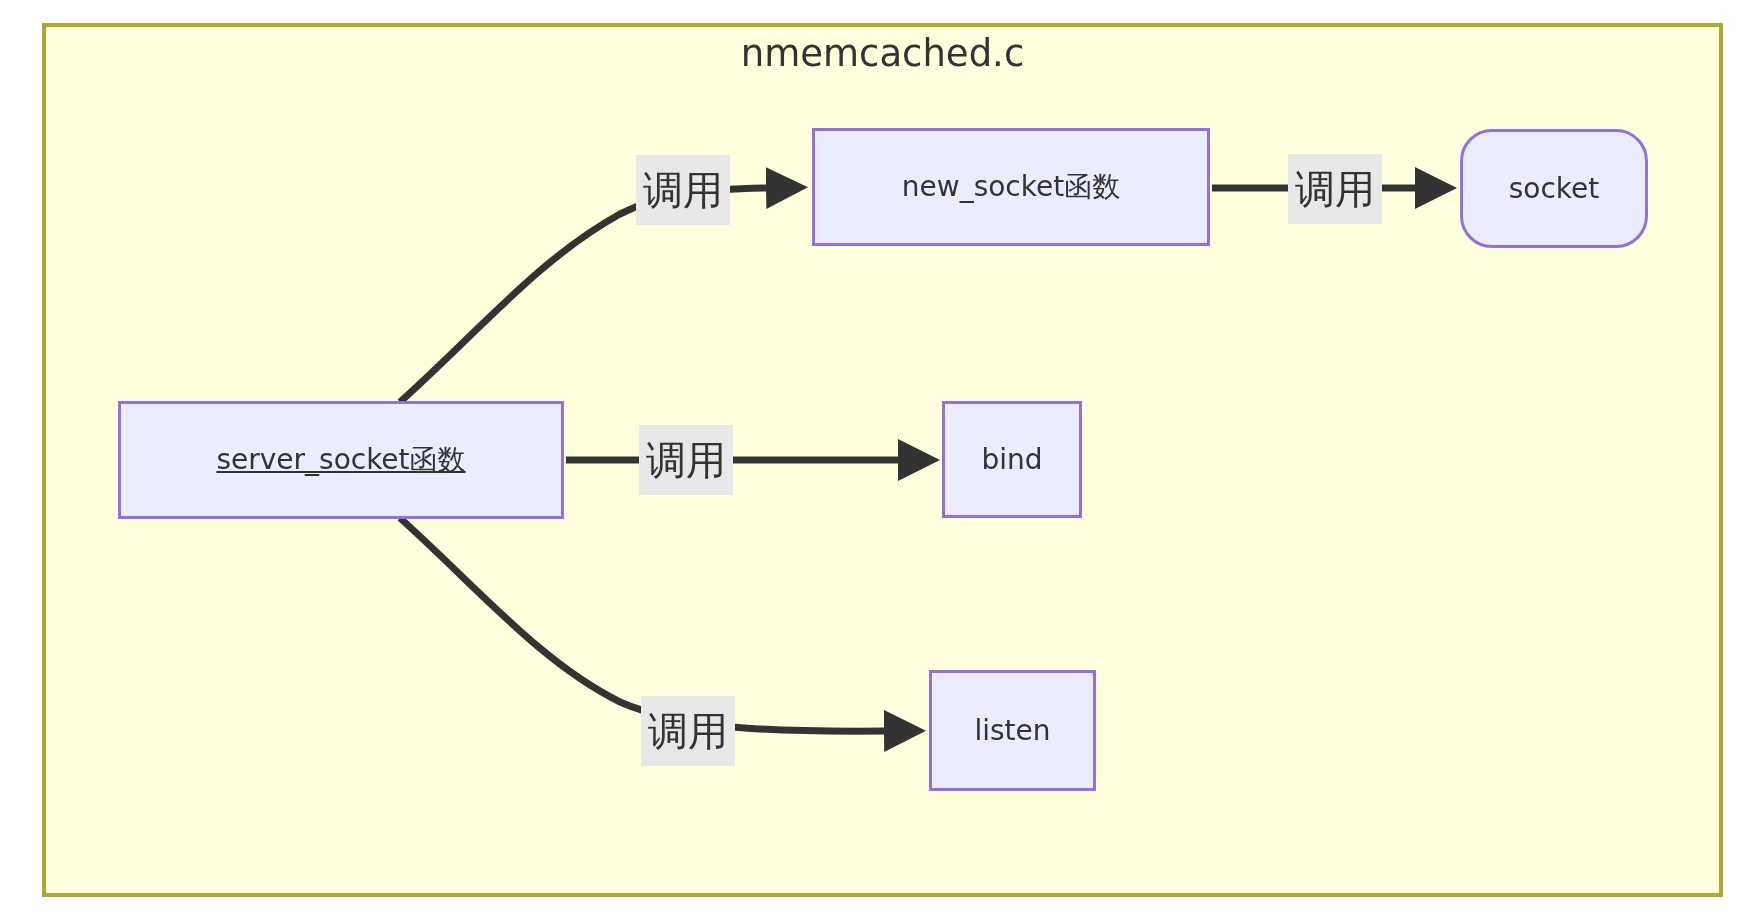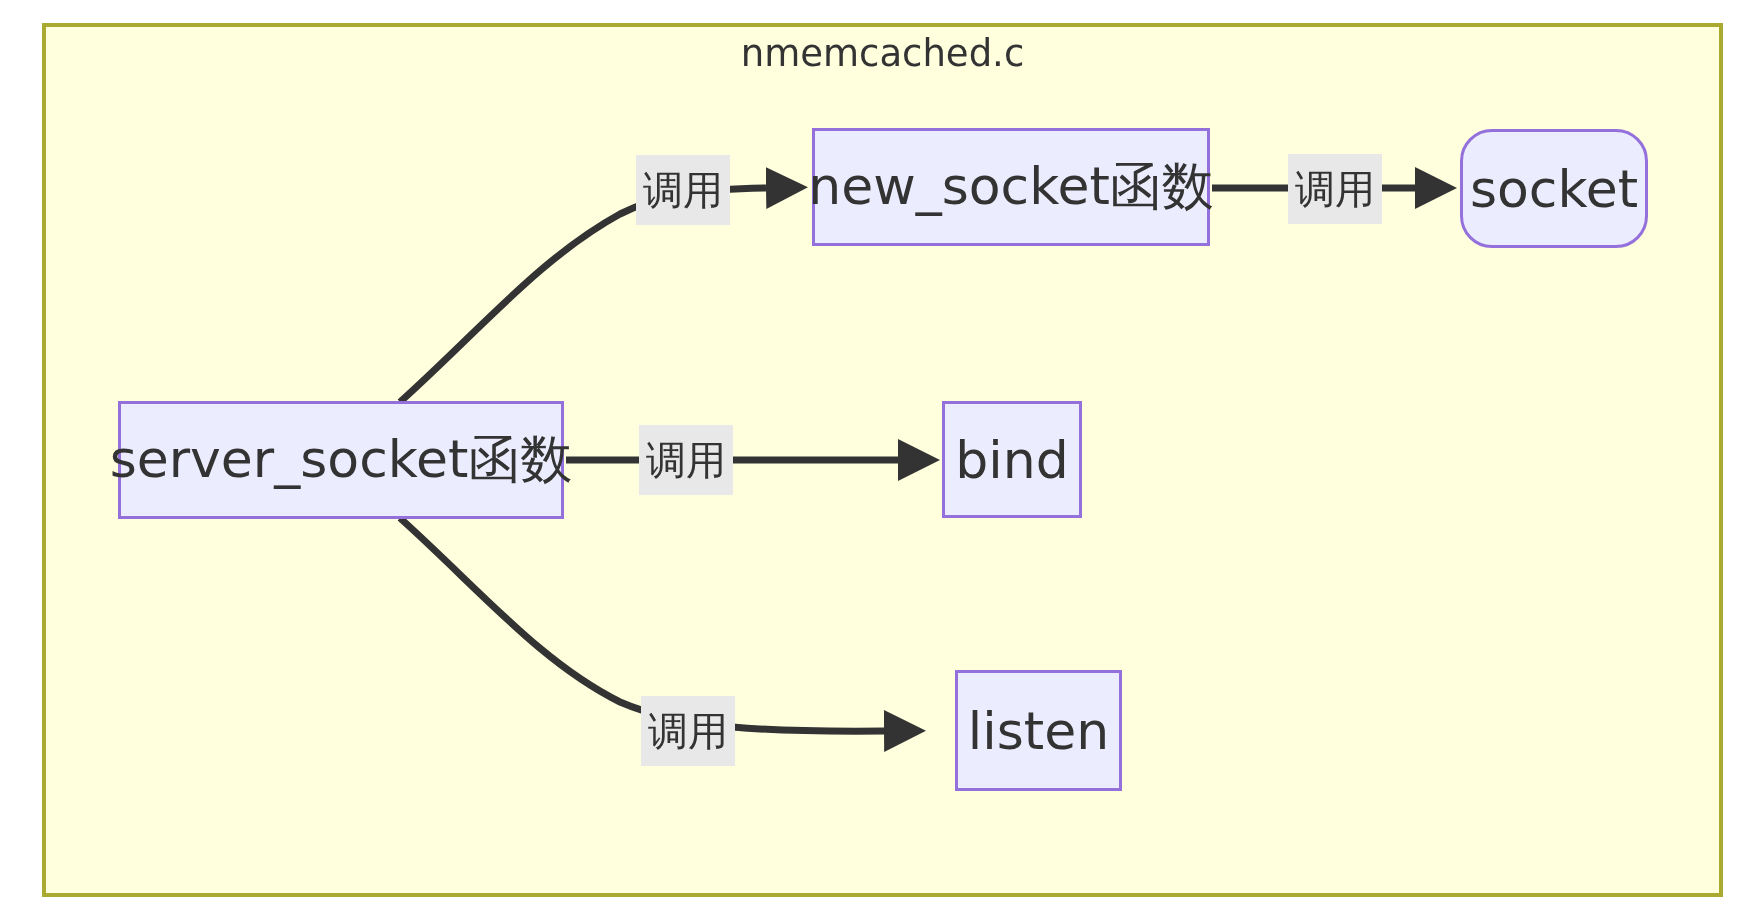--- a/index.html
+++ b/index.html
@@ -16,27 +16,27 @@
     position:absolute;left:42px;top:34px;width:1681px;text-align:center;
     font-size:37px;line-height:1.1;color:var(--text,#333333);
   }
   .edges{position:absolute;left:0;top:0;width:1757px;height:916px;pointer-events:none;}
   .edges path.link{fill:none;stroke:var(--edge,#333333);stroke-width:7px;}
   .edges .arrowhead{fill:var(--edge,#333333);stroke:none;}
   .node{
     position:absolute;box-sizing:border-box;
     background:var(--node_fill,#ececff);border:3px solid var(--node_border,#9370db);
     display:flex;align-items:center;justify-content:center;
-    font-size:52px;color:var(--text,#333333);white-space:nowrap;
+    font-size:28px;color:var(--text,#333333);white-space:nowrap;
   }
-  .node-server{left:118px;top:401px;width:446px;height:118px;}
+  .node-server{left:118px;top:401px;width:446px;height:118px;text-decoration:underline;}
   .node-new-socket{left:812px;top:128px;width:398px;height:118px;}
   .node-socket{left:1460px;top:129px;width:188px;height:119px;border-radius:32px;}
   .node-bind{left:942px;top:401px;width:140px;height:117px;}
-  .node-listen{left:929px;top:670px;width:167px;height:121px;margin-left:26px;}
+  .node-listen{left:929px;top:670px;width:167px;height:121px;}
   .edge-label{
     position:absolute;transform:translate(-50%,-50%);
     background:var(--edge_label_bg,#e8e8e8);color:var(--text,#333333);
     font-size:40px;line-height:1.2;padding:11px 7px;white-space:nowrap;
   }
   .edge-label-1{left:683px;top:190px;}
   .edge-label-2{left:1335px;top:189px;}
   .edge-label-3{left:686px;top:460px;}
   .edge-label-4{left:688px;top:731px;}
 </style>

